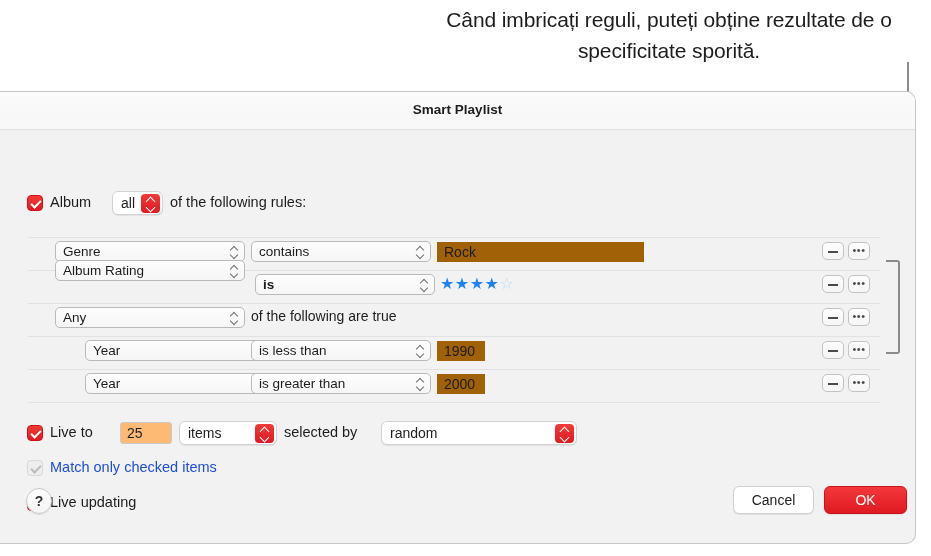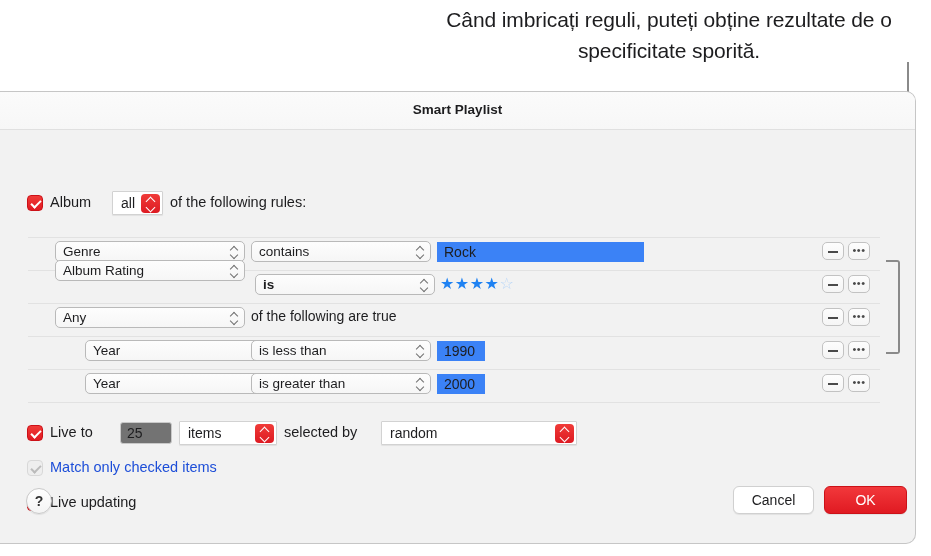--- a/index.html
+++ b/index.html
@@ -131,21 +131,21 @@
   }
   .chev::before { top: 1px; transform: rotate(45deg); }
   .chev::after  { top: 6px; transform: rotate(225deg); }
 
   
   .rsel {
     position: absolute;
     height: 24px;
     background: #ffffff;
     border: 1px solid #d2d2d2;
-    border-radius: 1px;
+    border-radius: 6px;
     box-shadow: 0 1px 1px rgba(0,0,0,0.07);
     cursor: pointer;
   }
   .rsel > .rsel-label {
     position: absolute;
     left: 8px; top: 3px;
     font-size: 14px;
     color: #1d1d1f;
     white-space: nowrap;
   }
@@ -164,33 +164,33 @@
     border-left: 1.6px solid #fff;
     border-top: 1.6px solid #fff;
   }
   .rstep::before { top: 4px;  transform: rotate(45deg); }
   .rstep::after  { top: 9.5px; transform: rotate(225deg); }
 
   
   .tfield {
     position: absolute;
     height: 20px;
-    background: #3b82f6;
+    background: #a16207;
     border: none;
     font-size: 14px;
     color: #1d1d1f;
     padding-left: 7px;
     line-height: 20px;
     font-family: "Liberation Sans", sans-serif;
   }
   
   .nfield {
     position: absolute;
     height: 22px;
-    background: #737373;
+    background: #fdba74;
     border: 1px solid #c9c9c9;
     border-radius: 3px;
     font-size: 14px;
     color: #1d1d1f;
     padding-left: 6px;
     line-height: 20px;
     font-family: "Liberation Sans", sans-serif;
   }
 
   

